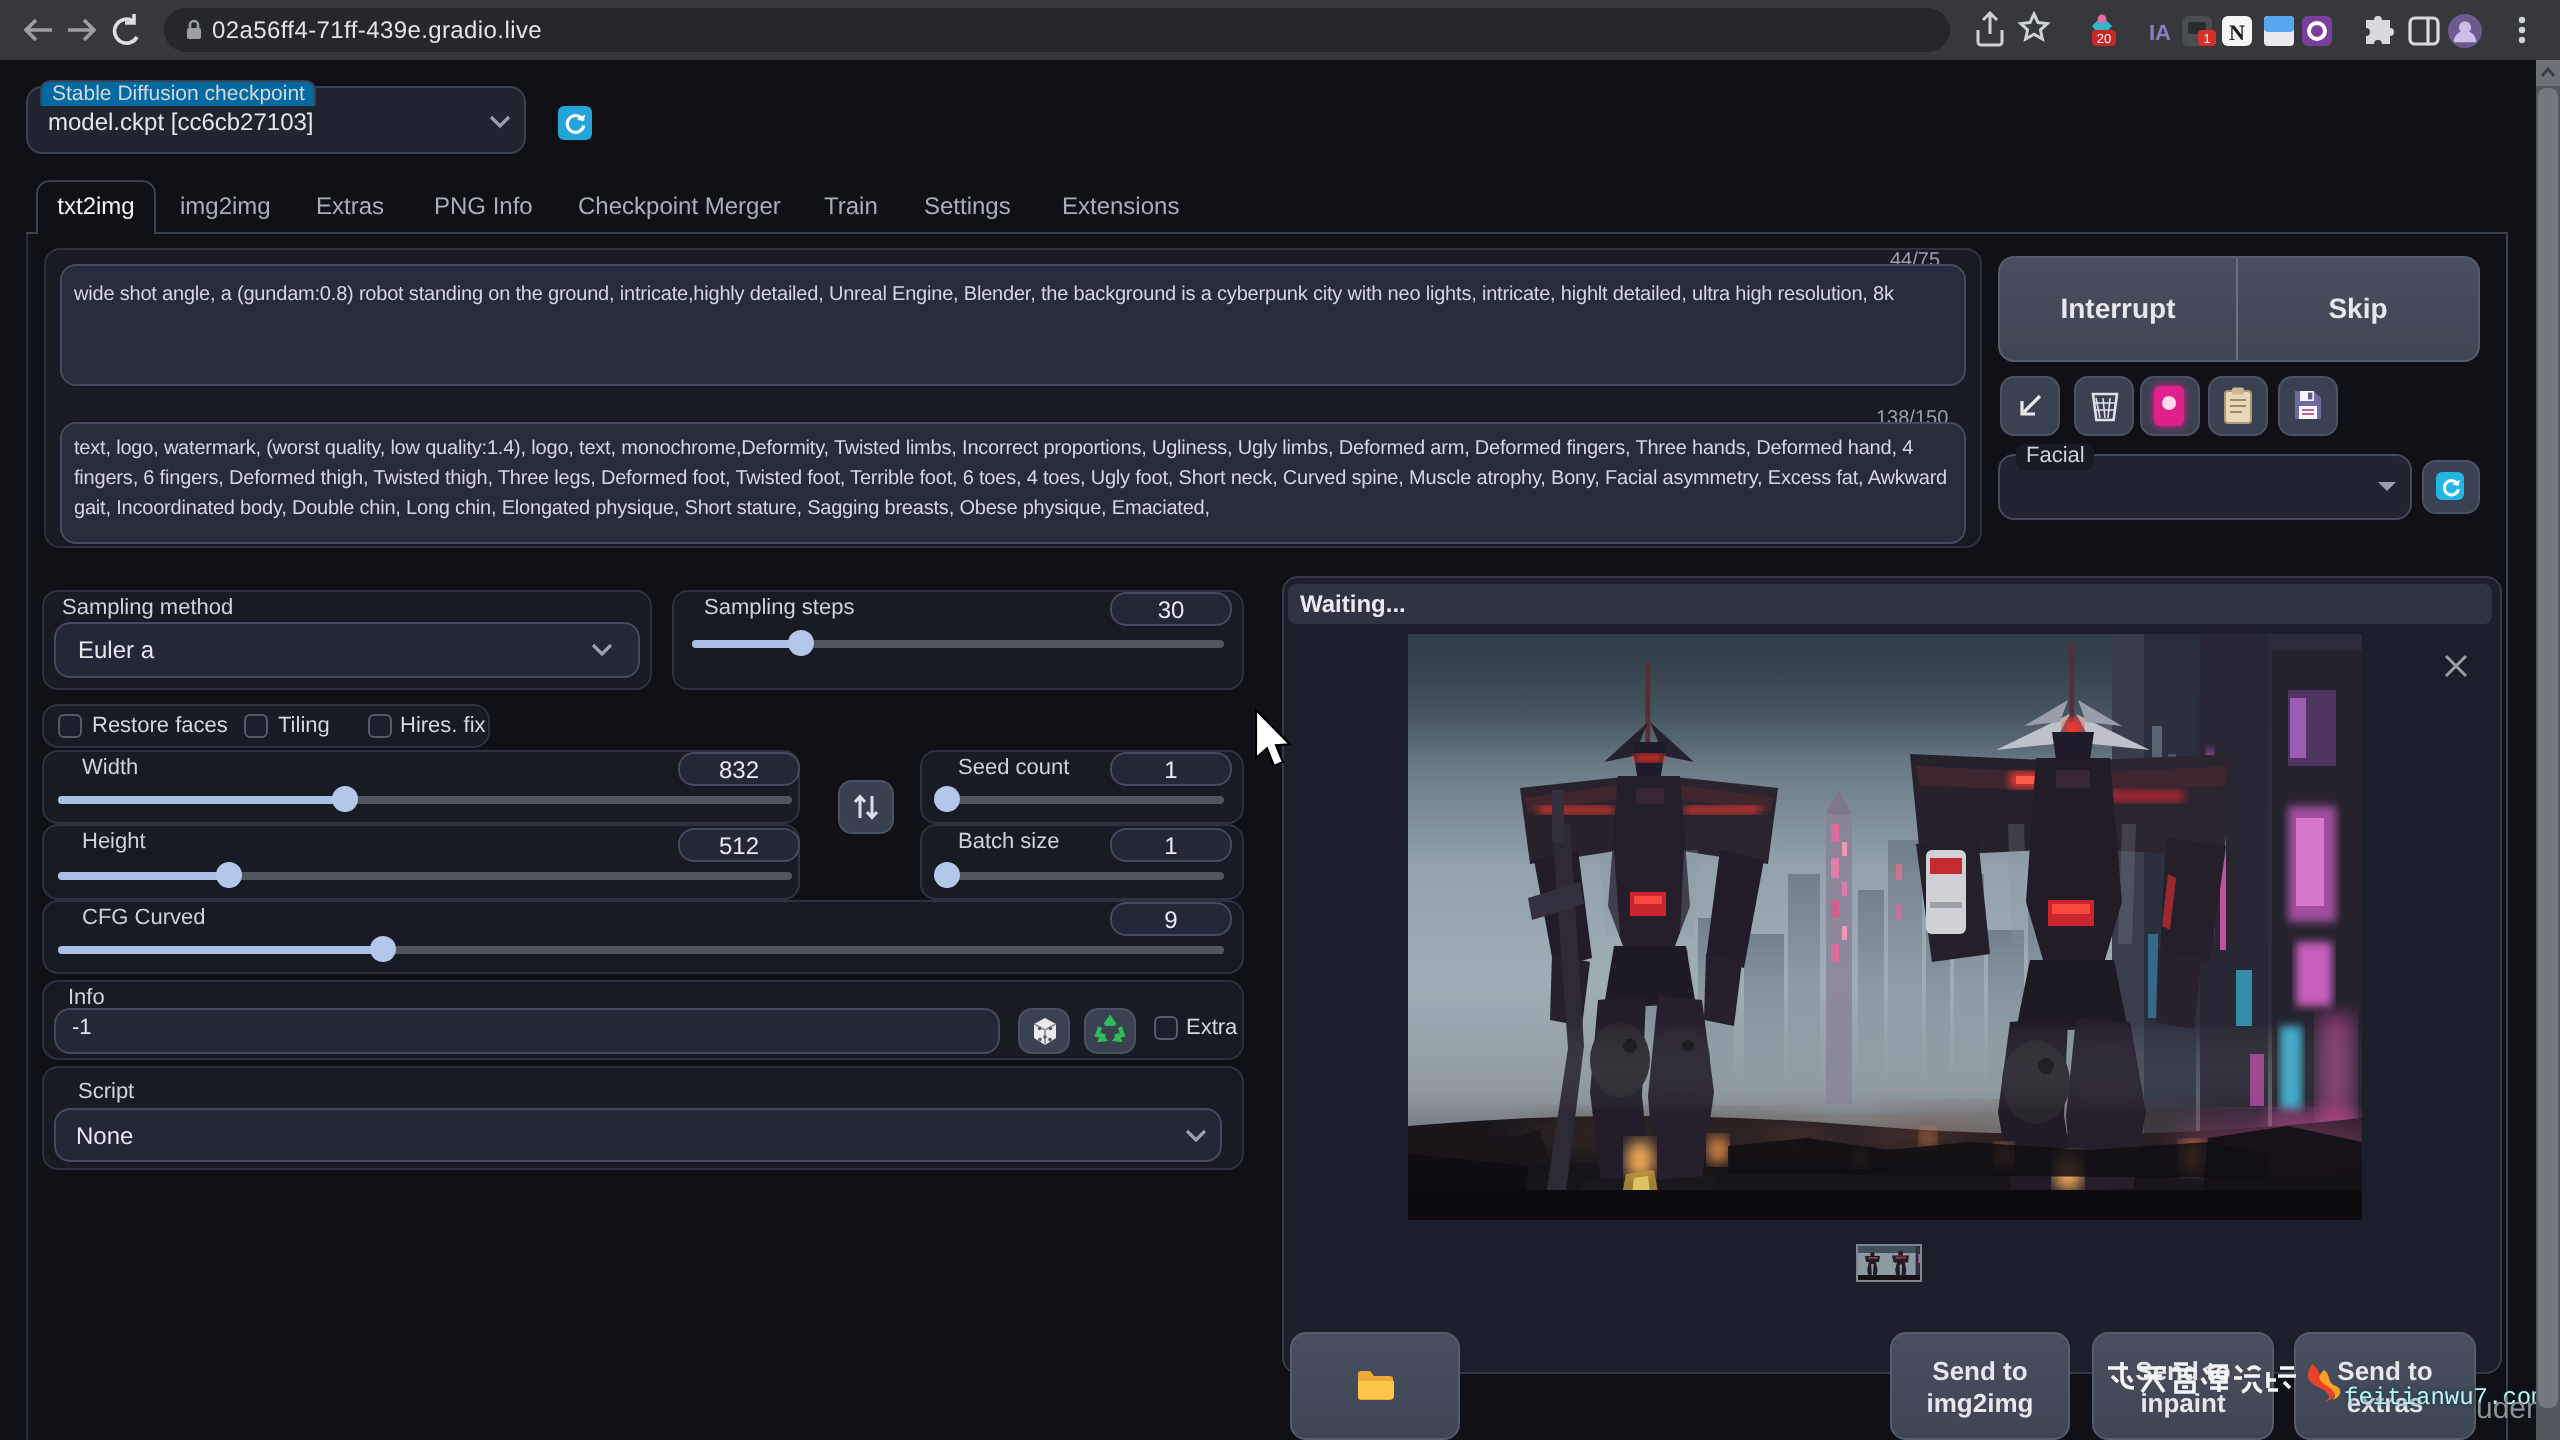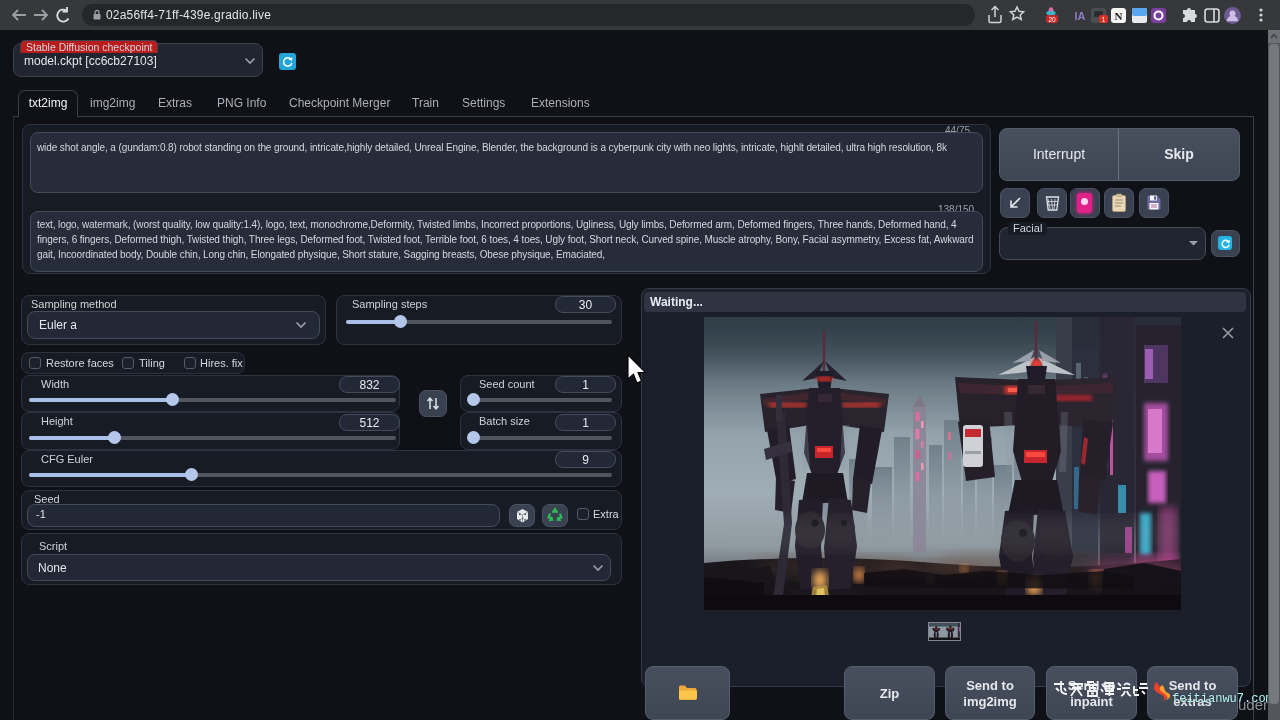--- a/index.html
+++ b/index.html
@@ -84,21 +84,21 @@
           <circle cx="3" cy="8" r="1.6"></circle>
           <circle cx="3" cy="13" r="1.6"></circle>
         </g>
   </svg>
 </div>
 
 <div id="page">
  <div style="position:relative;width:1280px;height:690px">
 
   <div class="inputbox" style="left:13px;top:13px;width:250px;height:34px;background:#20252f;border-color:#3a4250"></div>
-  <div class="abs" style="left:20px;top:10px;background:#b91c1c;padding:0 5px;border:1px solid #3a4250;border-bottom:none;border-radius:5px 5px 0 0;color:#d4d7dd;font-size:10.5px;line-height:12px">Stable Diffusion checkpoint</div>
+  <div class="abs" style="left:20px;top:10px;background:#0369a1;padding:0 5px;border:1px solid #3a4250;border-bottom:none;border-radius:5px 5px 0 0;color:#d4d7dd;font-size:10.5px;line-height:12px">Stable Diffusion checkpoint</div>
   <div class="abs" style="left:24px;top:24px;color:#e2e5ea;font-size:12px">model.ckpt [cc6cb27103]</div>
   <svg class="abs" style="left:244px;top:27px" width="12" height="8" viewBox="0 0 12 8">
           <path class="chev" d="M1.5 1.5 L6 6 L10.5 1.5"></path>
         </svg>
   <div class="abs" style="left:279px;top:23px;width:17px;height:17px;background:#23a5d8;border-radius:3px"></div>
   <svg class="abs" style="left:281px;top:25px" width="13" height="13" viewBox="0 0 13 13">
     <path d="M10.6 5.2 A4.2 4.2 0 1 0 10.9 7.8" fill="none" stroke="#fff" stroke-width="1.5"></path>
     <path d="M11.6 2.2 L10.8 5.6 L7.4 4.8 Z" fill="#fff"></path>
   </svg>
 
@@ -119,21 +119,21 @@
   <div class="blockbox" style="left:22px;top:94px;width:969px;height:150px;background:#171b24;border-color:#2c3240"></div>
   <div class="abs" style="left:945px;top:95px;color:#99a0ab;font-size:10px">44/75</div>
   <div class="inputbox" style="left:30px;top:102px;width:953px;height:61px"></div>
   <div class="abs" style="left:37px;top:110px;width:941px;color:#d3d7de;font-size:10px;letter-spacing:-0.1px;line-height:15px">wide shot angle, a (gundam:0.8) robot standing on the ground, intricate,highly detailed, Unreal Engine, Blender, the background is a cyberpunk city with neo lights, intricate, highlt detailed, ultra high resolution, 8k</div>
   <div class="abs" style="left:938px;top:174px;color:#99a0ab;font-size:10px">138/150</div>
   <div class="inputbox" style="left:30px;top:181px;width:953px;height:61px"></div>
   <div class="abs" style="left:37px;top:187px;width:941px;color:#d3d7de;font-size:10px;letter-spacing:-0.1px;line-height:15px">text, logo, watermark, (worst quality, low quality:1.4), logo, text, monochrome,Deformity, Twisted limbs, Incorrect proportions, Ugliness, Ugly limbs, Deformed arm, Deformed fingers, Three hands, Deformed hand, 4 fingers, 6 fingers, Deformed thigh, Twisted thigh, Three legs, Deformed foot, Twisted foot, Terrible foot, 6 toes, 4 toes, Ugly foot, Short neck, Curved spine, Muscle atrophy, Bony, Facial asymmetry, Excess fat, Awkward gait, Incoordinated body, Double chin, Long chin, Elongated physique, Short stature, Sagging breasts, Obese physique, Emaciated,</div>
 
   <div class="btn" style="left:999px;top:98px;width:241px;height:53px"></div>
   <div class="abs" style="left:1118px;top:99px;width:1px;height:51px;background:#6a7280"></div>
-  <div class="abs" style="left:999px;top:98px;width:120px;height:53px;line-height:53px;text-align:center;color:#e6e8ec;font-size:14px;font-weight:normal">Interrupt</div>
+  <div class="abs" style="left:999px;top:98px;width:120px;height:53px;line-height:53px;text-align:center;color:#e6e8ec;font-size:14px;font-weight:bold">Interrupt</div>
   <div class="abs" style="left:1119px;top:98px;width:120px;height:53px;line-height:53px;text-align:center;color:#e6e8ec;font-size:14px;font-weight:bold">Skip</div>
 
   <div class="toolbtn" style="left:1000px;top:158px"></div>
   <svg class="abs" style="left:1008px;top:166px" width="14" height="14" viewBox="0 0 14 14">
           <path d="M12 2 L4 10 M3 4.5 V11 H9.5" stroke="#e8eaee" stroke-width="1.6" fill="none"></path>
         </svg>
   <div class="toolbtn" style="left:1037px;top:158px"></div>
   <svg class="abs" style="left:1044px;top:164px" width="17" height="18" viewBox="0 0 17 18">
     <path d="M2.5 3 H14.5 L12.8 16 H4.2 Z" fill="none" stroke="#dfe2e8" stroke-width="1.3"></path>
     <path d="M4 5 L6 15 M7.5 5 L8.5 15 M11 5 L10 15 M3.2 7.5 H13.6 M3.6 11 H13.2" stroke="#dfe2e8" stroke-width=".8"></path>
@@ -220,28 +220,28 @@
   <div class="track" style="left:467px;top:368px;width:145px"></div>
   <div class="thumb" style="left:467px;top:363px"></div>
 
   <div class="blockbox" style="left:460px;top:382px;width:162px;height:38px;background:#171b24"></div>
   <div class="abs" style="left:479px;top:385px;color:#cfd3da;font-size:11px">Batch size</div>
   <div class="numbox" style="left:555px;top:384px;width:61px;height:17px;line-height:16px">1</div>
   <div class="track" style="left:467px;top:406px;width:145px"></div>
   <div class="thumb" style="left:467px;top:401px"></div>
 
   <div class="blockbox" style="left:21px;top:420px;width:601px;height:37px;background:#171b24"></div>
-  <div class="abs" style="left:41px;top:423px;color:#cfd3da;font-size:11px">CFG Euler</div>
+  <div class="abs" style="left:41px;top:423px;color:#cfd3da;font-size:11px">CFG Curved</div>
   <div class="numbox" style="left:555px;top:421px;width:61px;height:17px;line-height:16px">9</div>
   <div class="track" style="left:29px;top:443px;width:583px"></div>
   <div class="fill" style="left:29px;top:443px;width:162px"></div>
   <div class="thumb" style="left:185px;top:438px"></div>
 
   <div class="blockbox" style="left:21px;top:460px;width:601px;height:40px;background:#171b24"></div>
-  <div class="abs" style="left:34px;top:463px;color:#cfd3da;font-size:11px">Seed</div>
+  <div class="abs" style="left:34px;top:463px;color:#cfd3da;font-size:11px">Info</div>
   <div class="inputbox" style="left:27px;top:474px;width:473px;height:23px;background:#222835"></div>
   <div class="abs" style="left:36px;top:478px;color:#dfe2e8;font-size:11px">-1</div>
   <div class="toolbtn" style="left:509px;top:474px;width:26px;height:23px"></div>
   <svg class="abs" style="left:515px;top:478px" width="15" height="16" viewBox="0 0 15 16">
     <path d="M7.5 1 L13 4 V11 L7.5 14.5 L2 11 V4 Z" fill="#e8eaee"></path>
     <path d="M2 4 L7.5 7 L13 4 M7.5 7 V14.5" stroke="#8a8f99" stroke-width=".8" fill="none"></path>
     <circle cx="4.8" cy="6.2" r=".9" fill="#555"></circle>
           <circle cx="10.2" cy="6.2" r=".9" fill="#555"></circle>
     <circle cx="7.5" cy="10.5" r=".9" fill="#555"></circle>
           <circle cx="5" cy="11.8" r=".9" fill="#555"></circle>
@@ -513,21 +513,20 @@
       <rect x="28.8" y="0" width="4.2" height="14.5" fill="#322d3e"></rect>
       <rect x="30.2" y="4" width="2.2" height="4.5" fill="#b860ae"></rect>
     </svg>
   </div>
 
   <div class="btn" style="left:645px;top:636px;width:85px;height:54px"></div>
   <svg class="abs" style="left:678px;top:654px" width="20" height="17" viewBox="0 0 20 17">
     <path d="M1 3 a1.5 1.5 0 0 1 1.5-1.5 h4.5 l2 2.5 h8 a1.5 1.5 0 0 1 1.5 1.5 v9 a1.5 1.5 0 0 1 -1.5 1.5 h-14.5 a1.5 1.5 0 0 1 -1.5 -1.5 z" fill="#eda73b"></path>
     <path d="M1 6.5 h18 v7.5 a1.5 1.5 0 0 1 -1.5 1.5 h-15 a1.5 1.5 0 0 1 -1.5 -1.5 z" fill="#fcc64a"></path>
   </svg>
-  <div class="btn" style="left:844px;top:636px;width:91px;height:54px;line-height:54px;font-size:13px;font-weight:bold">Zip</div>
   <div class="btn" style="left:945px;top:636px;width:90px;height:54px;font-size:13px;font-weight:bold">
           <div style="margin-top:11px;line-height:16px">Send to<br>img2img</div>
         </div>
   <div class="btn" style="left:1046px;top:636px;width:91px;height:54px;font-size:13px;font-weight:bold">
           <div style="margin-top:11px;line-height:16px">Send to<br>inpaint</div>
         </div>
   <div class="btn" style="left:1147px;top:636px;width:91px;height:54px;font-size:13px;font-weight:bold">
           <div style="margin-top:11px;line-height:16px">Send to<br>extras</div>
         </div>
 

